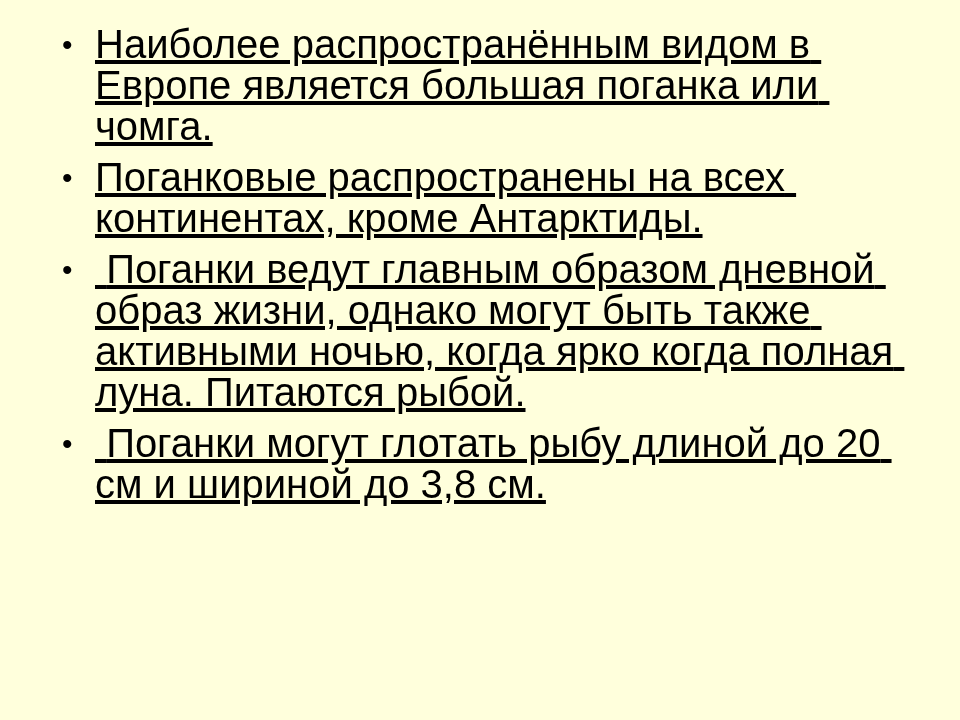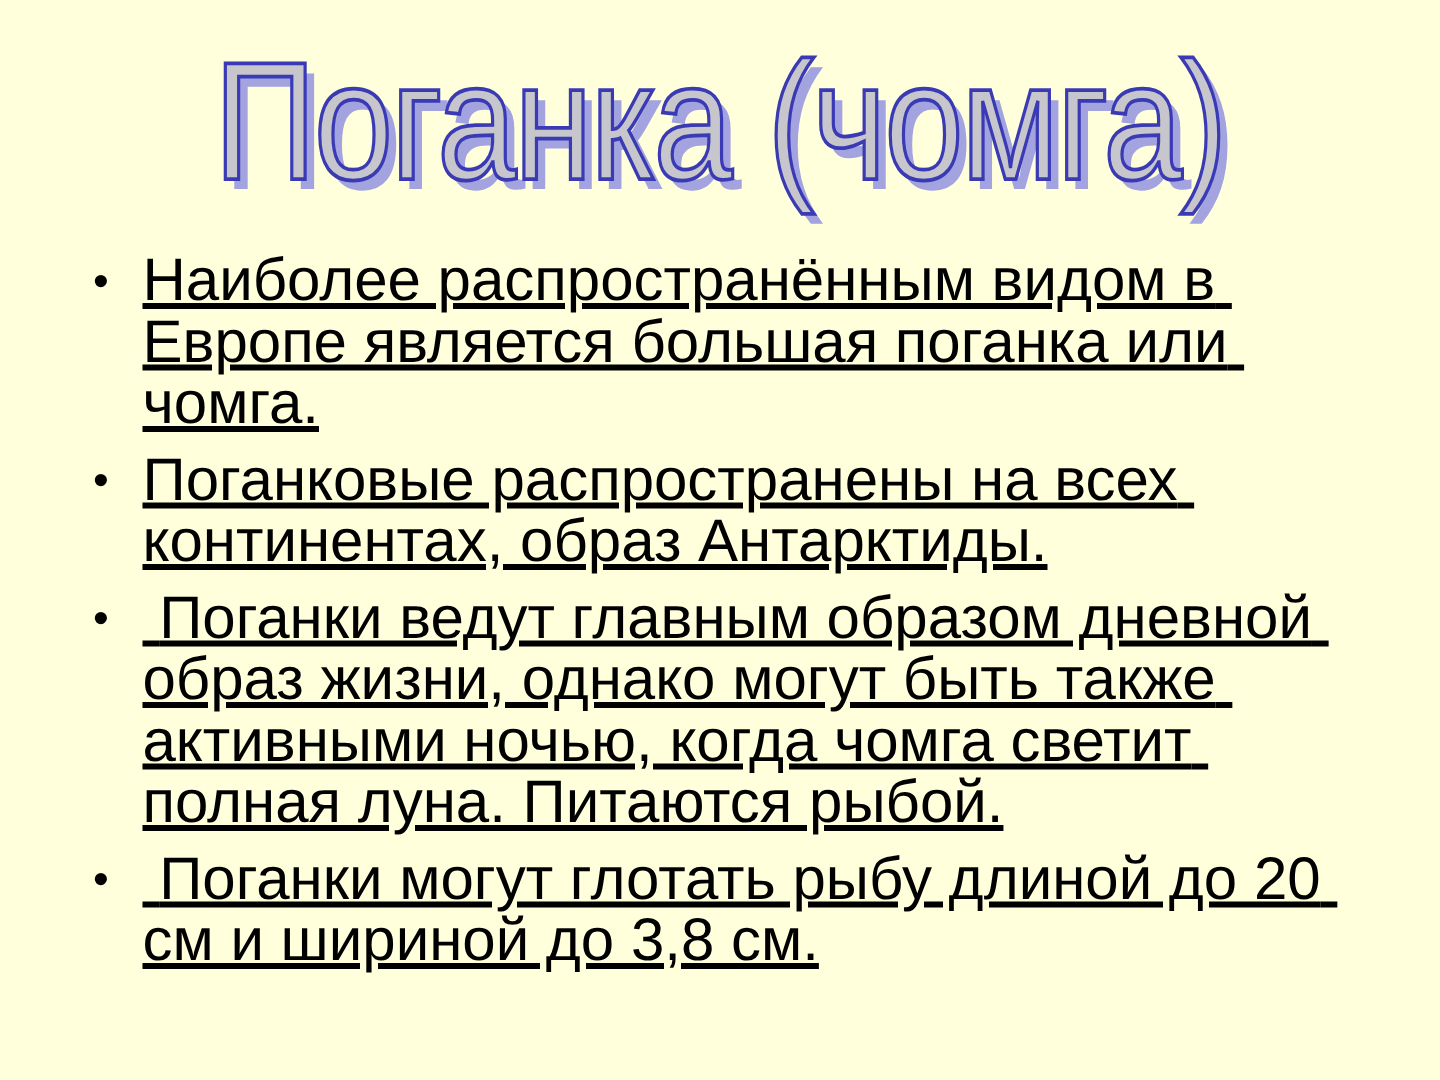--- a/index.html
+++ b/index.html
@@ -64,36 +64,33 @@
     line-height: 41px;
     white-space: pre-wrap;
     text-decoration: underline;
   }
 </style>
 </head>
 <body>
 
 <div class="slide">
 
-  <div class="title-wrap">
-    <h1 class="title">Поганка (чомга)</h1>
-  </div>
 
   <ul class="bullets">
     <li class="bullet-item">
       <span class="dot">•</span>
       <span class="bullet-text">Наиболее распространённым видом в Европе является большая поганка или чомга.</span>
     </li>
     <li class="bullet-item">
       <span class="dot">•</span>
-      <span class="bullet-text">Поганковые распространены на всех континентах, образ Антарктиды.</span>
+      <span class="bullet-text">Поганковые распространены на всех континентах, кроме Антарктиды.</span>
     </li>
     <li class="bullet-item">
       <span class="dot">•</span>
-      <span class="bullet-text"> Поганки ведут главным образом дневной образ жизни, однако могут быть также активными ночью, когда чомга светит полная луна. Питаются рыбой.</span>
+      <span class="bullet-text"> Поганки ведут главным образом дневной образ жизни, однако могут быть также активными ночью, когда ярко когда полная луна. Питаются рыбой.</span>
     </li>
     <li class="bullet-item">
       <span class="dot">•</span>
       <span class="bullet-text"> Поганки могут глотать рыбу длиной до 20 см и шириной до 3,8 см.</span>
     </li>
   </ul>
 
 </div>
 
 </body></html>

